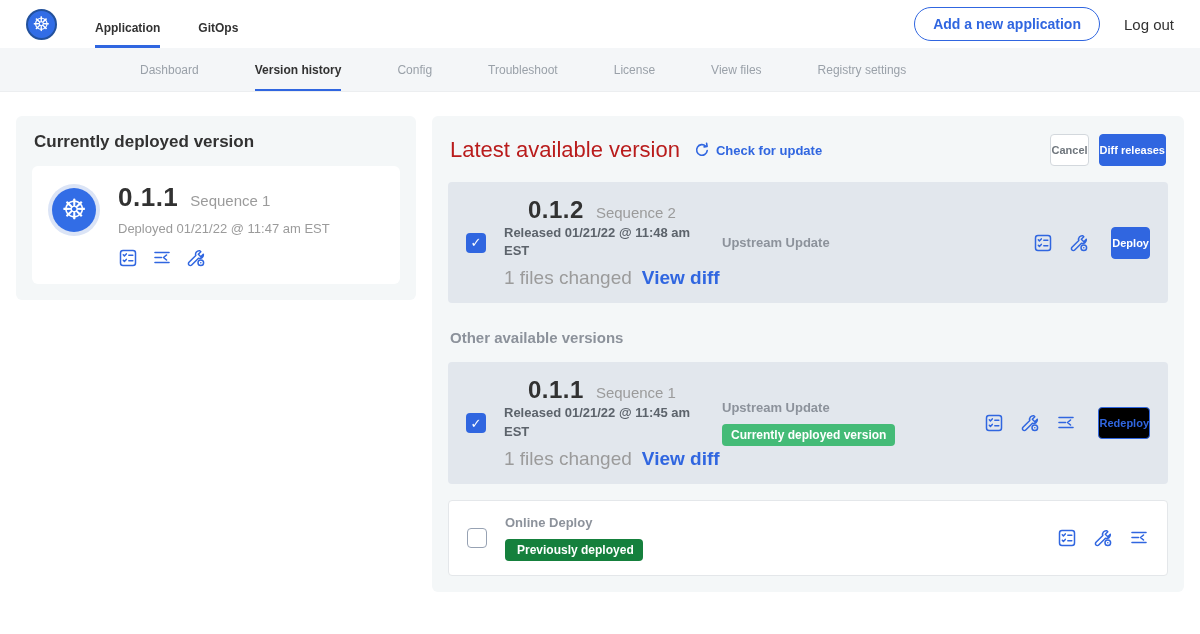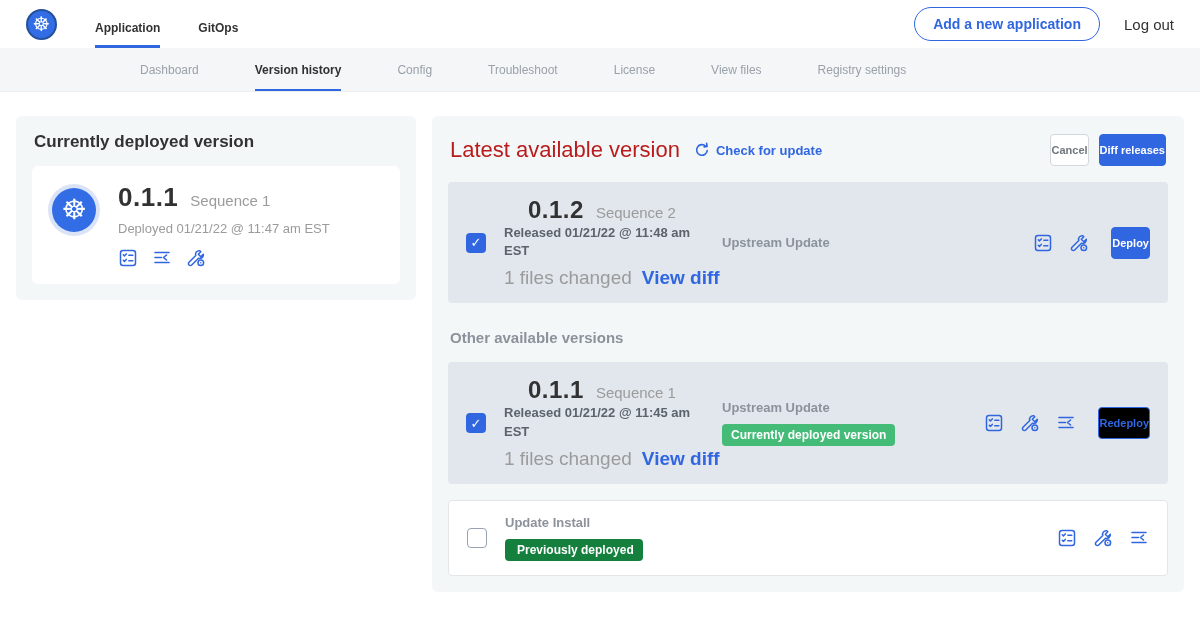--- a/index.html
+++ b/index.html
@@ -245,21 +245,21 @@
             <path d="M3 4.5h14M3 9.5h6.5M3 14.5h14"></path>
             <path d="M14.5 7l-3 2.5 3 2.5"></path>
           </svg>
         <button class="btn btn-outline">Redeploy</button>
       </div>
     </div>
 
     <div class="version-row plain">
       <div class="checkbox unchecked"></div>
       <div class="vsource">
-        <div>Update Install</div>
+        <div>Online Deploy</div>
         <div class="badge badge-gray">Previously deployed</div>
       </div>
       <div class="vactions">
         <svg class="icon" viewBox="0 0 20 20" fill="none" stroke="currentColor" stroke-width="1.5">
             <rect x="2.5" y="2.5" width="15" height="15" rx="2.5"></rect>
             <path d="M5.3 6.8l1.1 1.1 1.9-2" stroke-linecap="round" stroke-linejoin="round"></path>
             <path d="M10.8 7.3h4" stroke-linecap="round"></path>
             <path d="M5.3 12.3l1.1 1.1 1.9-2" stroke-linecap="round" stroke-linejoin="round"></path>
             <path d="M10.8 12.8h4" stroke-linecap="round"></path>
           </svg>

